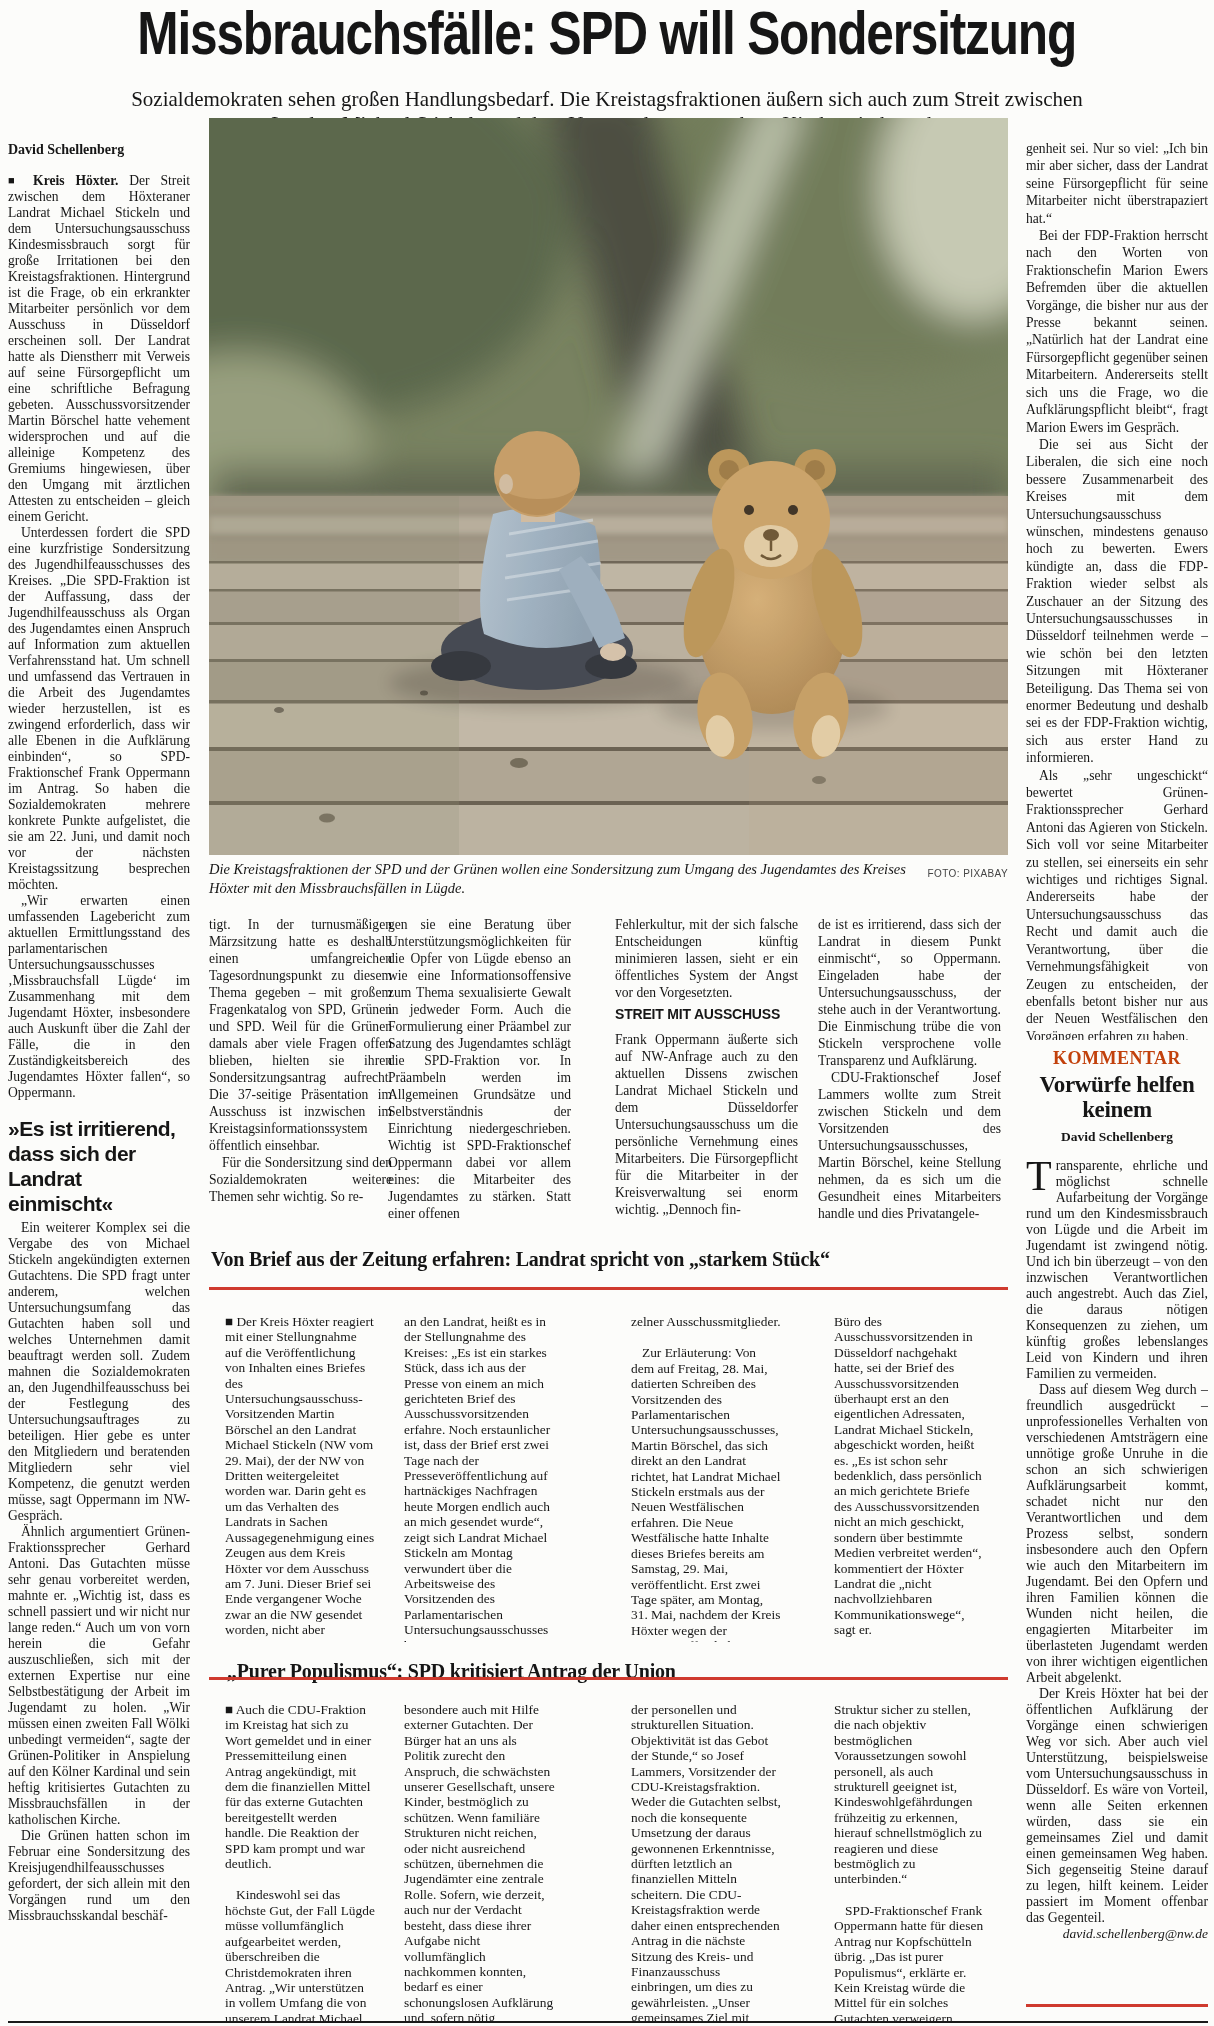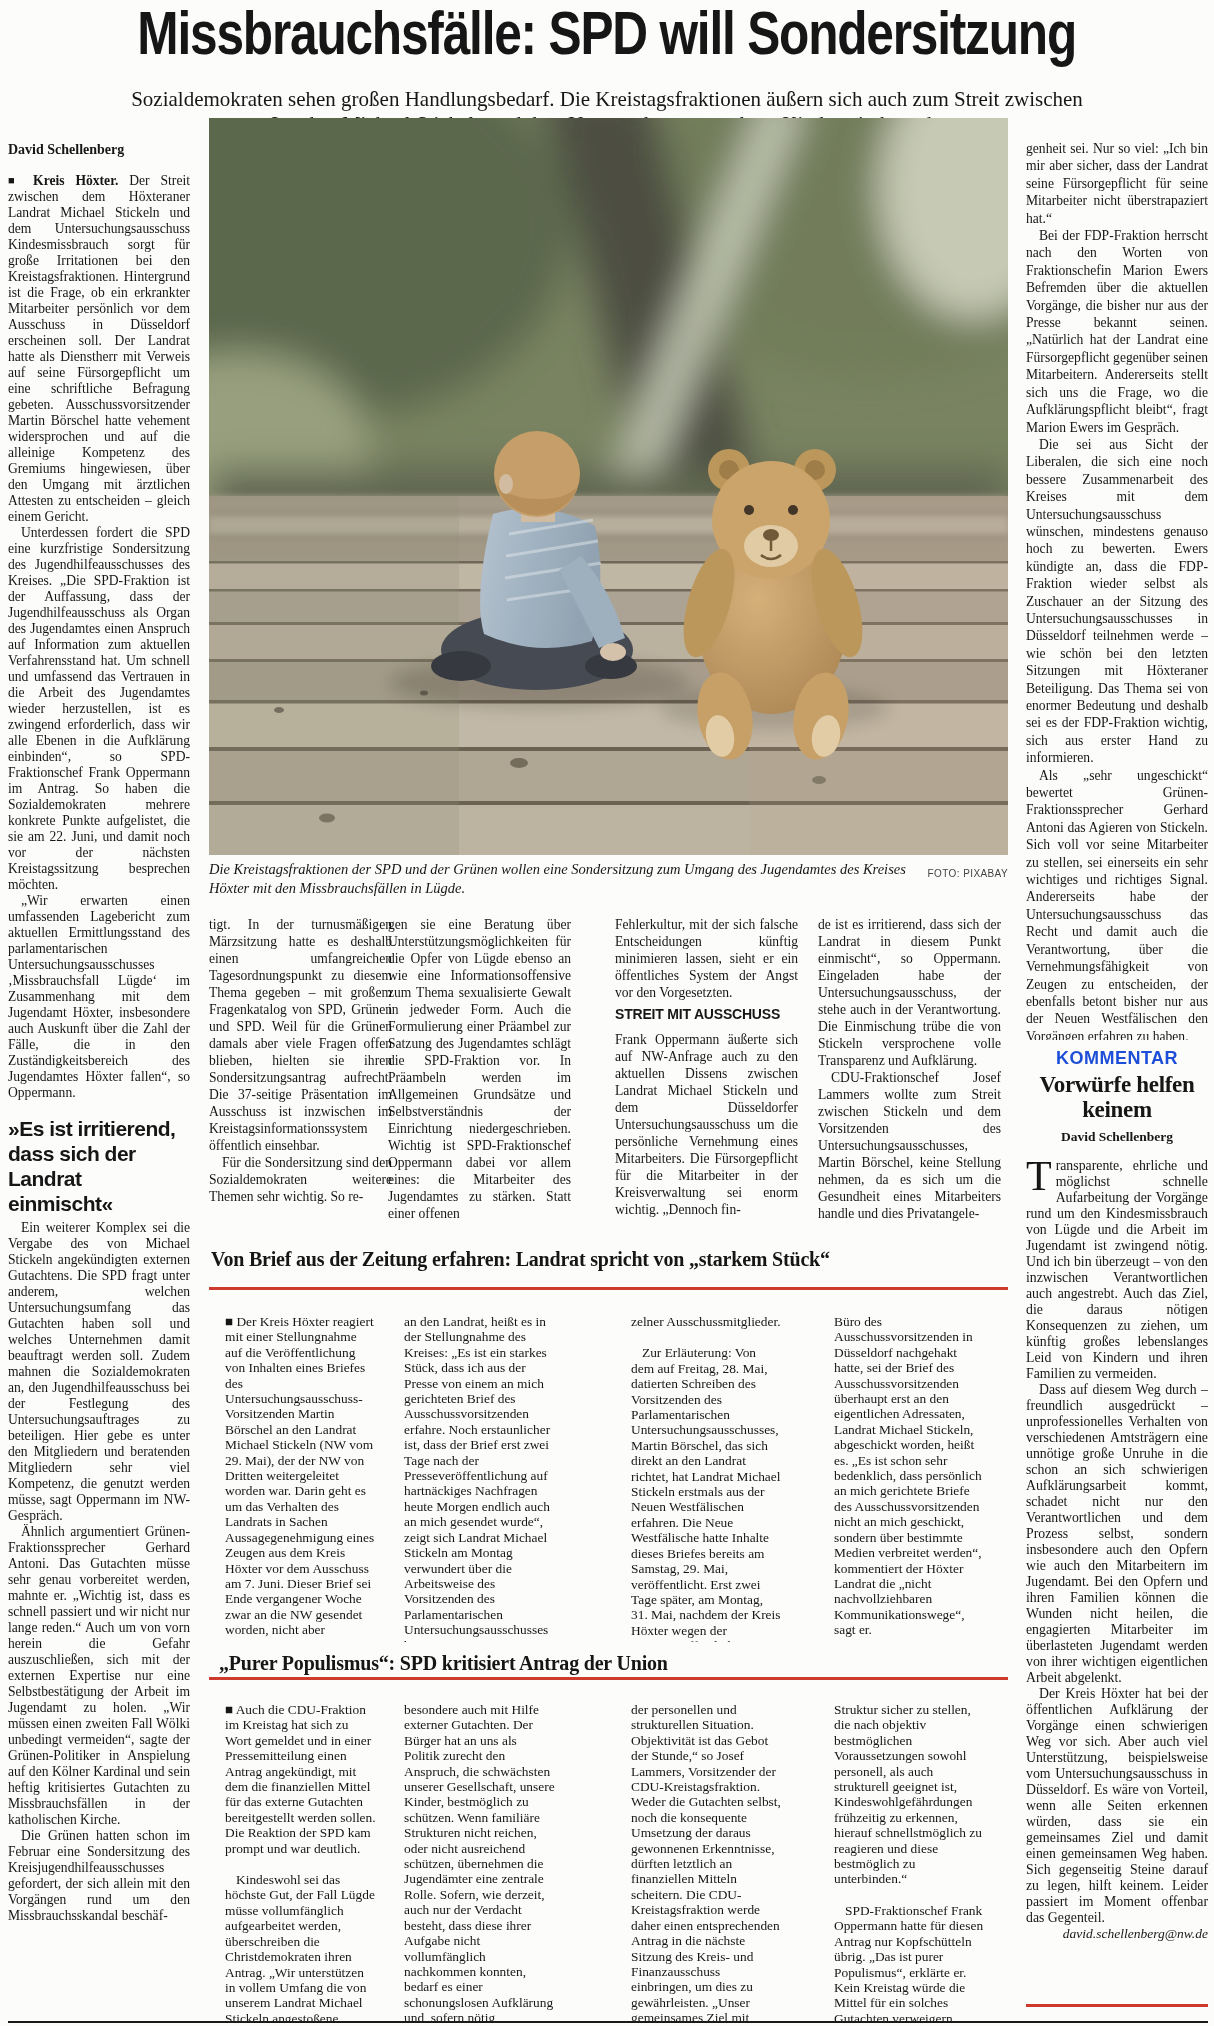--- a/index.html
+++ b/index.html
@@ -210,21 +210,21 @@
   </div>
 
   <div class="col c6">
     <p>genheit sei. Nur so viel: „Ich bin mir aber sicher, dass der Landrat seine Fürsorgepflicht für seine Mitarbeiter nicht überstrapaziert hat.“</p>
     <p class="ind">Bei der FDP-Fraktion herrscht nach den Worten von Fraktionschefin Marion Ewers Befremden über die aktuellen Vorgänge, die bisher nur aus der Presse bekannt seinen. „Natürlich hat der Landrat eine Fürsorgepflicht gegenüber seinen Mitarbeitern. Andererseits stellt sich uns die Frage, wo die Aufklärungspflicht bleibt“, fragt Marion Ewers im Gespräch.</p>
     <p class="ind">Die sei aus Sicht der Liberalen, die sich eine noch bessere Zusammenarbeit des Kreises mit dem Untersuchungsausschuss wünschen, mindestens genauso hoch zu bewerten. Ewers kündigte an, dass die FDP-Fraktion wieder selbst als Zuschauer an der Sitzung des Untersuchungsausschusses in Düsseldorf teilnehmen werde – wie schön bei den letzten Sitzungen mit Höxteraner Beteiligung. Das Thema sei von enormer Bedeutung und deshalb sei es der FDP-Fraktion wichtig, sich aus erster Hand zu informieren.</p>
     <p class="ind">Als „sehr ungeschickt“ bewertet Grünen-Fraktionssprecher Gerhard Antoni das Agieren von Stickeln. Sich voll vor seine Mitarbeiter zu stellen, sei einerseits ein sehr wichtiges und richtiges Signal. Andererseits habe der Untersuchungsausschuss das Recht und damit auch die Verantwortung, über die Vernehmungsfähigkeit von Zeugen zu entscheiden, der ebenfalls betont bisher nur aus der Neuen Westfälischen den Vorgängen erfahren zu haben.</p>
   </div>
 
   <aside class="kblock">
-    <div class="kicker" style="color: #1d4ed8;">KOMMENTAR</div>
+    <div class="kicker" style="color: #c2410c; font-family: Liberation Serif, serif;">KOMMENTAR</div>
     <div class="ktitle">Vorwürfe helfen keinem</div>
     <div class="kauthor">David Schellenberg</div>
     <div class="kbody">
       <p class="dropcap">Transparente, ehrliche und möglichst schnelle Aufarbeitung der Vorgänge rund um den Kindesmissbrauch von Lügde und die Arbeit im Jugendamt ist zwingend nötig. Und ich bin überzeugt – von den inzwischen Verantwortlichen auch angestrebt. Auch das Ziel, die daraus nötigen Konsequenzen zu ziehen, um künftig großes lebenslanges Leid von Kindern und ihren Familien zu vermeiden.</p>
       <p class="ind">Dass auf diesem Weg durch – freundlich ausgedrückt – unprofessionelles Verhalten von verschiedenen Amtsträgern eine unnötige große Unruhe in die schon an sich schwierigen Aufklärungsarbeit kommt, schadet nicht nur den Verantwortlichen und dem Prozess selbst, sondern insbesondere auch den Opfern wie auch den Mitarbeitern im Jugendamt. Bei den Opfern und ihren Familien können die Wunden nicht heilen, die engagierten Mitarbeiter im überlasteten Jugendamt werden von ihrer wichtigen eigentlichen Arbeit abgelenkt.</p>
       <p class="ind">Der Kreis Höxter hat bei der öffentlichen Aufklärung der Vorgänge einen schwierigen Weg vor sich. Aber auch viel Unterstützung, beispielsweise vom Untersuchungsausschuss in Düsseldorf. Es wäre von Vorteil, wenn alle Seiten erkennen würden, dass sie ein gemeinsames Ziel und damit einen gemeinsamen Weg haben. Sich gegenseitig Steine darauf zu legen, hilft keinem. Leider passiert im Moment offenbar das Gegenteil.</p>
       <p class="kemail">david.schellenberg@nw.de</p>
     </div>
   </aside>
   <div class="kredrule" style="background: rgb(207, 58, 46);"></div>
@@ -238,24 +238,24 @@
     <p>an den Landrat, heißt es in der Stellungnahme des Kreises: „Es ist ein starkes Stück, dass ich aus der Presse von einem an mich gerichteten Brief des Ausschussvorsitzenden erfahre. Noch erstaunlicher ist, dass der Brief erst zwei Tage nach der Presseveröffentlichung auf hartnäckiges Nachfragen heute Morgen endlich auch an mich gesendet wurde“, zeigt sich Landrat Michael Stickeln am Montag verwundert über die Arbeitsweise des Vorsitzenden des Parlamentarischen Untersuchungsausschusses bzw. ein-</p>
   </div>
   <div class="sacol a2c c4">
     <p>zelner Ausschussmitglieder.</p>
     <p class="ind">Zur Erläuterung: Von dem auf Freitag, 28. Mai, datierten Schreiben des Vorsitzenden des Parlamentarischen Untersuchungsausschusses, Martin Börschel, das sich direkt an den Landrat richtet, hat Landrat Michael Stickeln erstmals aus der Neuen Westfälischen erfahren. Die Neue Westfälische hatte Inhalte dieses Briefes bereits am Samstag, 29. Mai, veröffentlicht. Erst zwei Tage später, am Montag, 31. Mai, nachdem der Kreis Höxter wegen der Presseveröffentlichung im</p>
   </div>
   <div class="sacol a2c c5">
     <p>Büro des Ausschussvorsitzenden in Düsseldorf nachgehakt hatte, sei der Brief des Ausschussvorsitzenden überhaupt erst an den eigentlichen Adressaten, Landrat Michael Stickeln, abgeschickt worden, heißt es. „Es ist schon sehr bedenklich, dass persönlich an mich gerichtete Briefe des Ausschussvorsitzenden nicht an mich geschickt, sondern über bestimmte Medien verbreitet werden“, kommentiert der Höxter Landrat die „nicht nachvollziehbaren Kommunikationswege“, sagt er.</p>
   </div>
 
-  <h2 class="sahead" style="top:1644px;margin:8px">„Purer Populismus“: SPD kritisiert Antrag der Union</h2>
+  <h2 class="sahead" style="top:1644px;margin:16px">„Purer Populismus“: SPD kritisiert Antrag der Union</h2>
   <div class="sarule" style="top: 1677px; background: rgb(207, 58, 46);"></div>
   <div class="sacol a3c c2">
-    <p>■ Auch die CDU-Fraktion im Kreistag hat sich zu Wort gemeldet und in einer Pressemitteilung einen Antrag angekündigt, mit dem die finanziellen Mittel für das externe Gutachten bereitgestellt werden sollen. Die Reaktion der SPD kam prompt und war deutlich.</p>
+    <p>■ Auch die CDU-Fraktion im Kreistag hat sich zu Wort gemeldet und in einer Pressemitteilung einen Antrag angekündigt, mit dem die finanziellen Mittel für das externe Gutachten bereitgestellt werden handle. Die Reaktion der SPD kam prompt und war deutlich.</p>
     <p class="ind">Kindeswohl sei das höchste Gut, der Fall Lügde müsse vollumfänglich aufgearbeitet werden, überschreiben die Christdemokraten ihren Antrag. „Wir unterstützen in vollem Umfang die von unserem Landrat Michael Stickeln angestoßene Aufarbeitung. Ins-</p>
   </div>
   <div class="sacol a3c c3">
     <p>besondere auch mit Hilfe externer Gutachten. Der Bürger hat an uns als Politik zurecht den Anspruch, die schwächsten unserer Gesellschaft, unsere Kinder, bestmöglich zu schützen. Wenn familiäre Strukturen nicht reichen, oder nicht ausreichend schützen, übernehmen die Jugendämter eine zentrale Rolle. Sofern, wie derzeit, auch nur der Verdacht besteht, dass diese ihrer Aufgabe nicht vollumfänglich nachkommen konnten, bedarf es einer schonungslosen Aufklärung und, sofern nötig, Veränderungen oder Verbesserung</p>
   </div>
   <div class="sacol a3c c4">
     <p>der personellen und strukturellen Situation. Objektivität ist das Gebot der Stunde,“ so Josef Lammers, Vorsitzender der CDU-Kreistagsfraktion. Weder die Gutachten selbst, noch die konsequente Umsetzung der daraus gewonnenen Erkenntnisse, dürften letztlich an finanziellen Mitteln scheitern. Die CDU-Kreistagsfraktion werde daher einen entsprechenden Antrag in die nächste Sitzung des Kreis- und Finanzausschuss einbringen, um dies zu gewährleisten. „Unser gemeinsames Ziel mit Landrat Stickeln ist es, eine</p>
   </div>
   <div class="sacol a3c c5">
     <p>Struktur sicher zu stellen, die nach objektiv bestmöglichen Voraussetzungen sowohl personell, als auch strukturell geeignet ist, Kindeswohlgefährdungen frühzeitig zu erkennen, hierauf schnellstmöglich zu reagieren und diese bestmöglich zu unterbinden.“</p>

